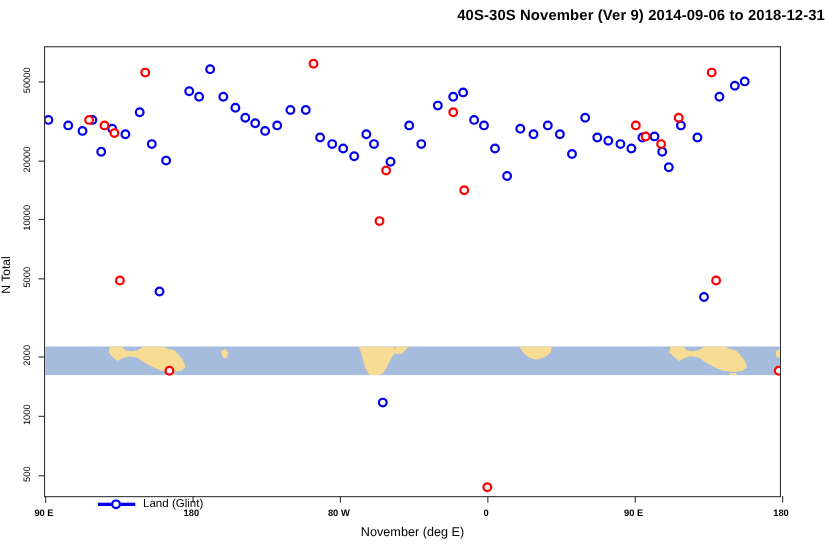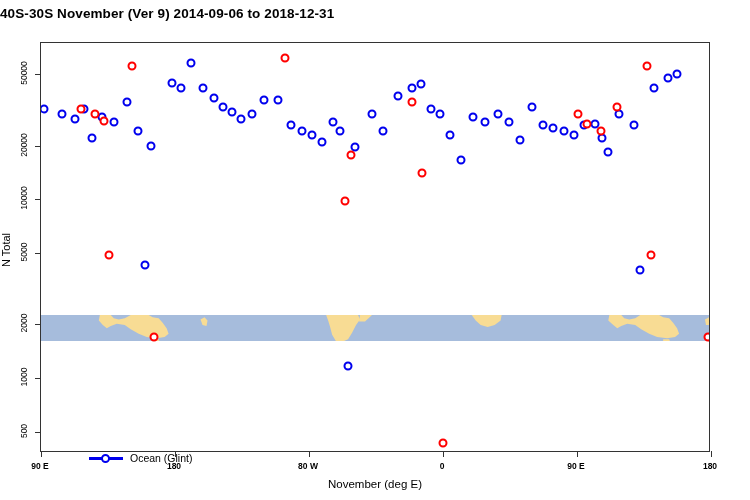--- a/index.html
+++ b/index.html
@@ -1,20 +1,20 @@
 <!DOCTYPE html>
 <html><head>
 <meta charset="utf-8">
 <style>
   html,body{margin:0;padding:0;background:#ffffff;}
   body{width:750px;height:500px;font-family:"Liberation Sans",sans-serif;color:#000;overflow:hidden;}
   #fig{position:relative;width:750px;height:500px;}
 
   #title{
-    position:absolute;left:0;top:6px;width:750px;text-align:left;
+    position:absolute;left:0;top:6px;width:750px;text-align:right;
     font-size:13.5px;font-weight:bold;letter-spacing:0.1px;
   }
 
   #plot-frame{
     position:absolute;left:40px;top:42px;width:670px;height:410px;
     border:1.4px solid #333;box-sizing:border-box;background:#fff;
   }
   #plot-area{position:absolute;left:0;top:0;right:0;bottom:0;overflow:hidden;}
 
   
@@ -191,21 +191,21 @@
         <div class="xtick" style="left: 536px;"></div>
         <div class="xtick" style="left: 670px;"></div>
       </div>
 
     <div id="legend">
         <div class="leg-row">
           <div class="leg-sym">
             <div class="leg-line blue"></div>
             <div class="leg-dot blue"></div>
           </div>
-          <span class="leg-txt">Ocean (Glint)</span>
+          <span class="leg-txt">Land (Glint)</span>
         </div>
       </div>
   </div>
 
   <div id="ylabels-layer">
       <div class="ylabel-txt" style="left: 24px; top: 430.71px;">500</div>
       <div class="ylabel-txt" style="left: 24px; top: 376.938px;">1000</div>
       <div class="ylabel-txt" style="left: 24px; top: 323.165px;">2000</div>
       <div class="ylabel-txt" style="left: 24px; top: 252.082px;">5000</div>
       <div class="ylabel-txt" style="left: 24px; top: 198.31px;">10000</div>

